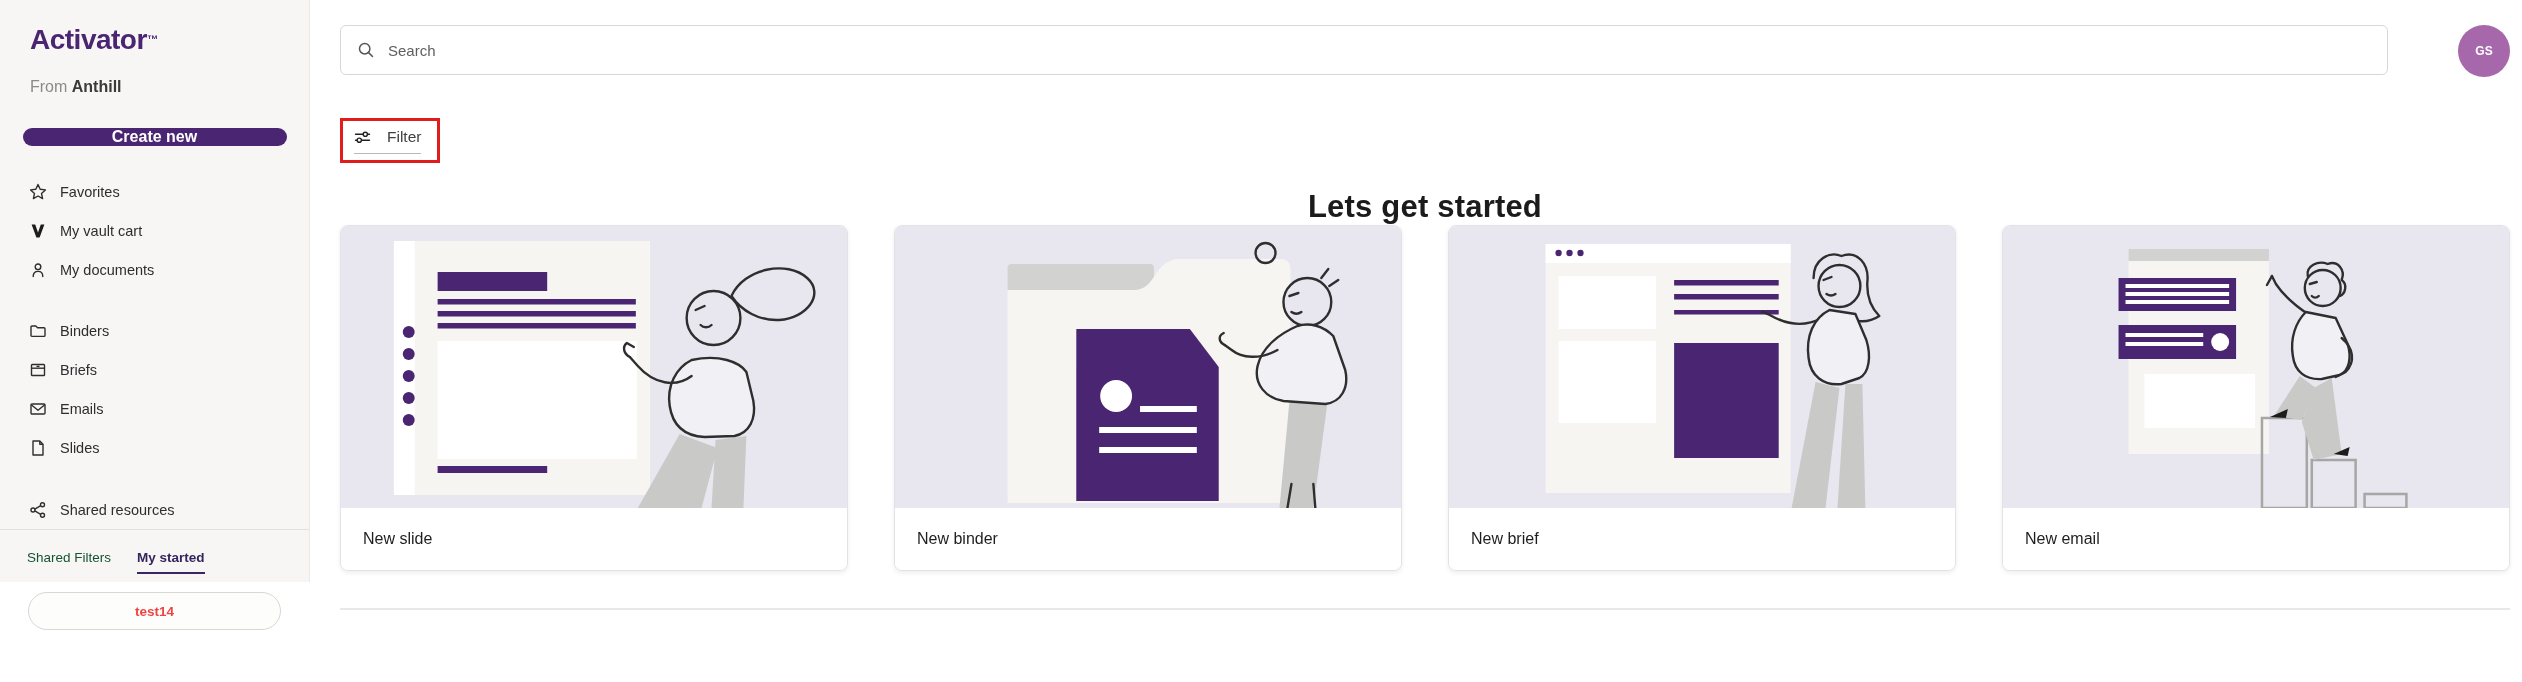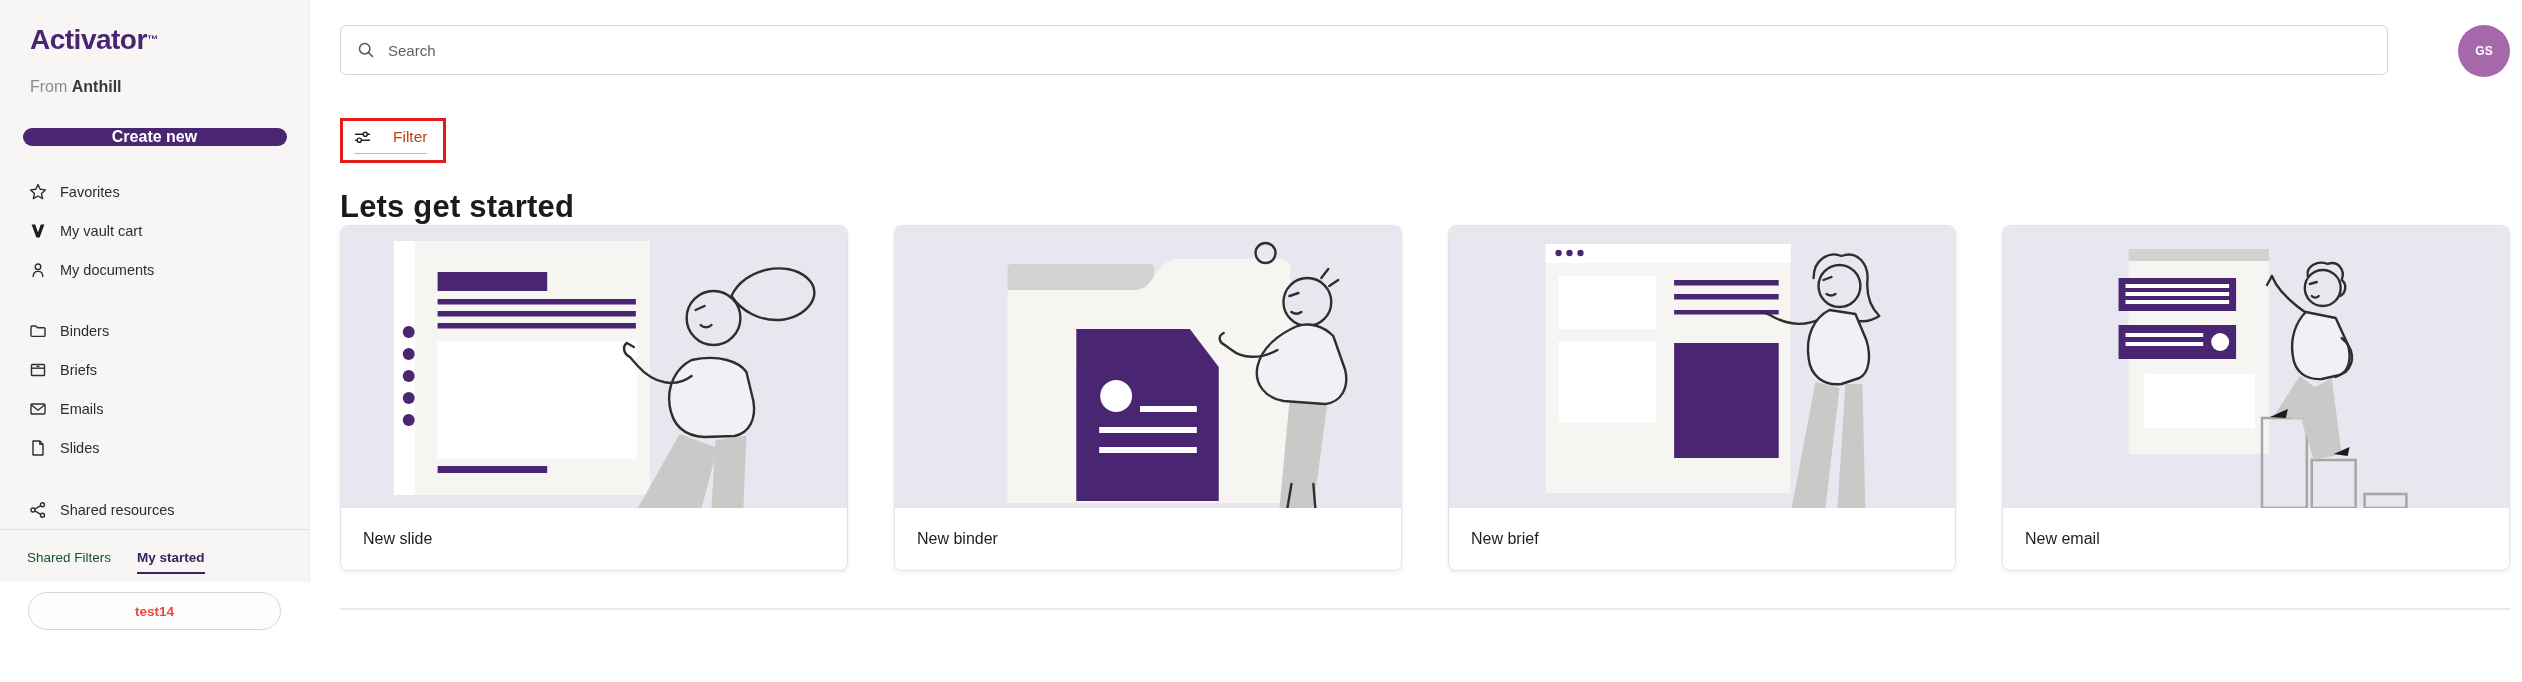--- a/index.html
+++ b/index.html
@@ -65,23 +65,23 @@
   }
   .search-box input::placeholder { color: #5f5f5f; }
   .avatar {
     width: 52px; height: 52px; margin-left: 34px; border-radius: 50%;
     background: #a768ab; color: #fff; font-size: 12px; font-weight: bold;
     display: flex; align-items: center; justify-content: center; cursor: pointer;
   }
   .filter-wrap { margin-top: 41px; }
   .annotation-box { display: inline-block; border: 3px solid #e11c1c; padding: 7px 16px 6px 11px; background: #fff; }
   .filter-btn { display: inline-flex; flex-direction: column; cursor: pointer; background: none; border: none; font-family: "Liberation Sans", sans-serif; }
-  .filter-row { display: flex; align-items: center; gap: 22px; font-size: 15.5px; color: #c2410c; }
+  .filter-row { display: flex; align-items: center; gap: 16px; font-size: 15.5px; color: #404040; }
   .filter-underline { height: 1px; background: #b9b9b9; margin-top: 7px; }
-  .section-title { margin-top: 26px; font-size: 31px; font-weight: bold; color: #1b1b1b; letter-spacing: 0.2px; }
+  .section-title { margin-top: 26px; font-size: 31px; font-weight: bold; color: #1b1b1b; letter-spacing: 0.2px; text-align: center; }
   .cards { display: flex; justify-content: space-between; width: 100%; }
   .card {
     width: 508px; background: #fff;
     border: 1px solid #e4e2e6; border-radius: 8px; overflow: hidden;
     box-shadow: 0 2px 5px rgba(0,0,0,0.07); cursor: pointer;
   }
   .card-illustration { height: 282px; background: #e8e6ef; }
   .card-illustration svg { display: block; width: 100%; height: 100%; }
   .card-label { height: 62px; display: flex; align-items: center; padding-left: 22px; font-size: 16px; color: #1e1e1e; background: #fff; }
   .bottom-divider { height: 2px; background: #e8e8e8; margin-top: 37px; }

